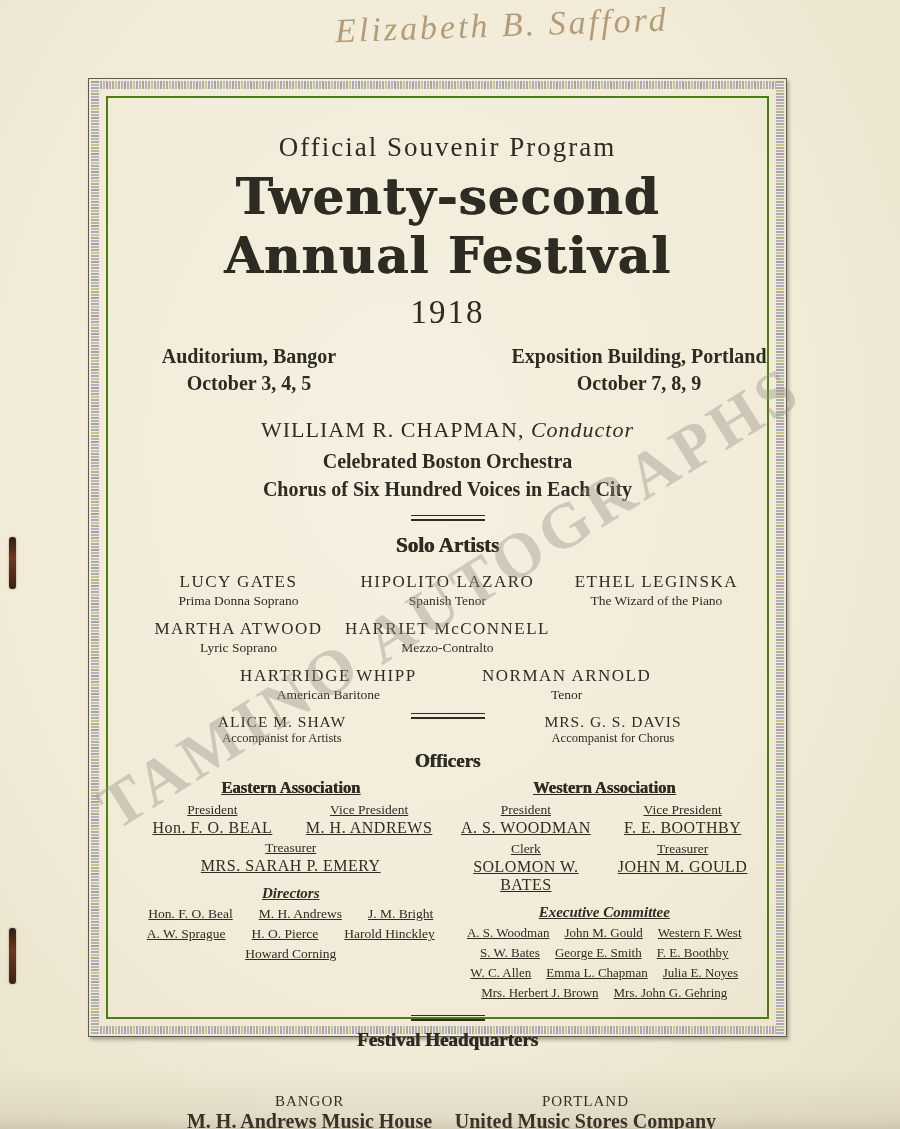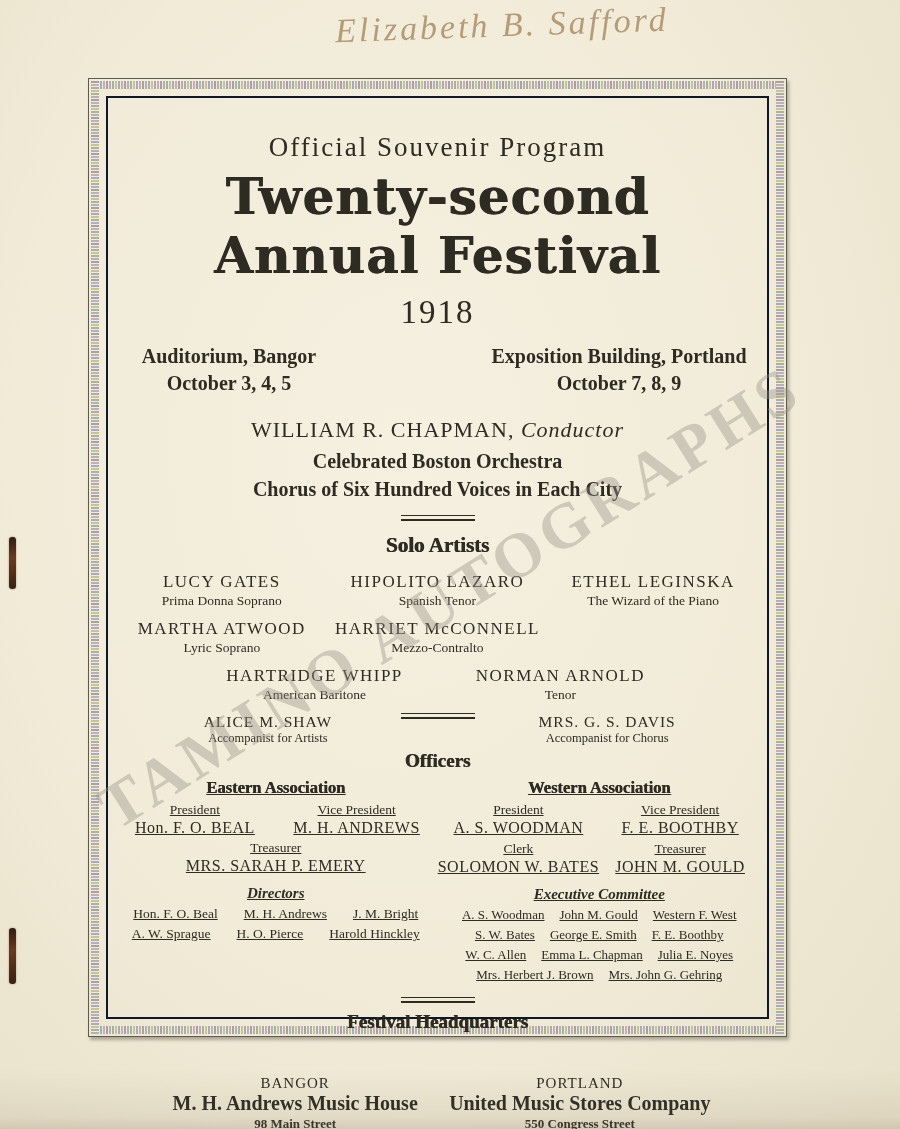--- a/index.html
+++ b/index.html
@@ -40,21 +40,21 @@
   .stripe.l, .stripe.r { top:2px; bottom:2px; width:8px;
     background:repeating-linear-gradient(0deg,
       #b4adc4 0px,#b4adc4 2px,#efeadb 2px,#efeadb 3px,
       #a4b697 3px,#a4b697 5px,#efeadb 5px,#efeadb 6px,
       #cfc189 6px,#cfc189 8px,#efeadb 8px,#efeadb 9px,
       #9cafc4 9px,#9cafc4 11px,#efeadb 11px,#efeadb 12px,
       #c9adb4 12px,#c9adb4 14px,#efeadb 14px,#efeadb 15px,
       #a6a398 15px,#a6a398 17px,#efeadb 17px,#efeadb 18px); }
   .stripe.l { left:2px; } .stripe.r { right:2px; }
 
-  .inner { position:absolute; inset:17px; border:2px solid #0f172a; }
+  .inner { position:absolute; inset:17px; border:2px solid #4d7c0f;padding-left:20px; }
   .content { position:relative; height:100%; box-sizing:border-box; padding:34px 6px 0; text-align:center; }
 
   .program-label { font-size:27px; letter-spacing:2px; }
   .main-title { font-size:50px; font-weight:700; margin-top:4px; letter-spacing:1px;
     font-family:"DejaVu Serif",serif; text-shadow:0.8px 0 0 currentColor; }
   .year { font-size:33px; margin-top:9px; letter-spacing:2px; }
 
   .venues { position:relative; height:56px; margin-top:12px; font-weight:700; font-size:20px; line-height:27px; }
   .venue { position:absolute; top:0; }
   .venue.vl { left:-10px; width:250px; }
@@ -230,20 +230,23 @@
             <div class="name-row">
               <span>Hon. F. O. Beal</span>
               <span>M. H. Andrews</span>
               <span>J. M. Bright</span>
             </div>
             <div class="name-row">
               <span>A. W. Sprague</span>
               <span>H. O. Pierce</span>
               <span>Harold Hinckley</span>
             </div>
+            <div class="name-row">
+              <span>Howard Corning</span>
+            </div>
           </div>
 
           <div class="off-col">
             <div class="assoc-head">Western Association</div>
             <div class="pos-row">
               <div class="pos">
                 <div class="pos-label">President</div>
                 <div class="pos-name">A. S. WOODMAN</div>
               </div>
               <div class="pos">

